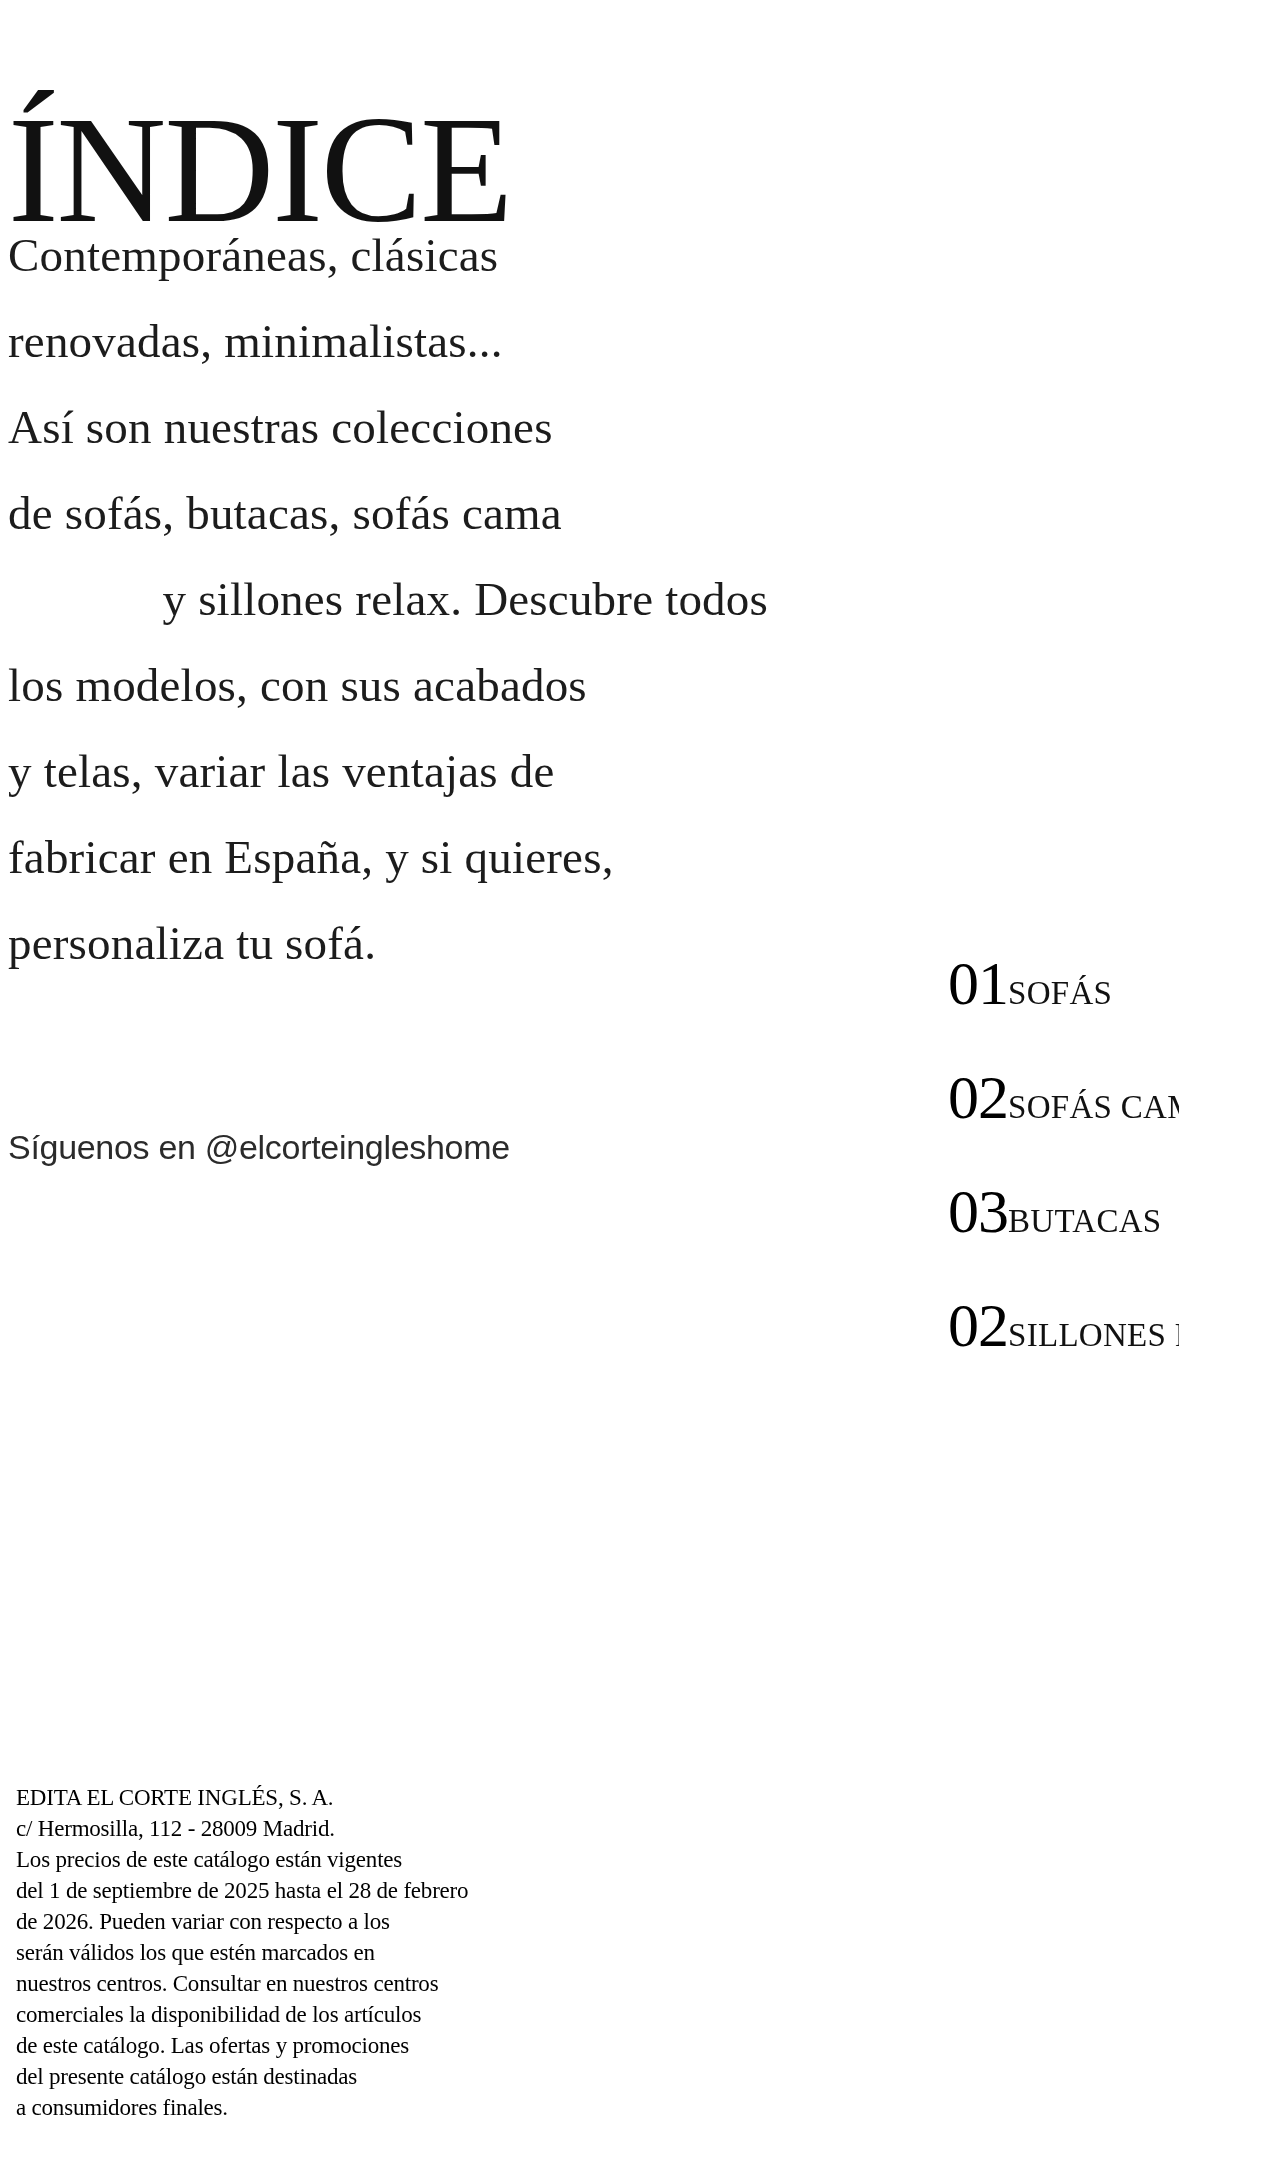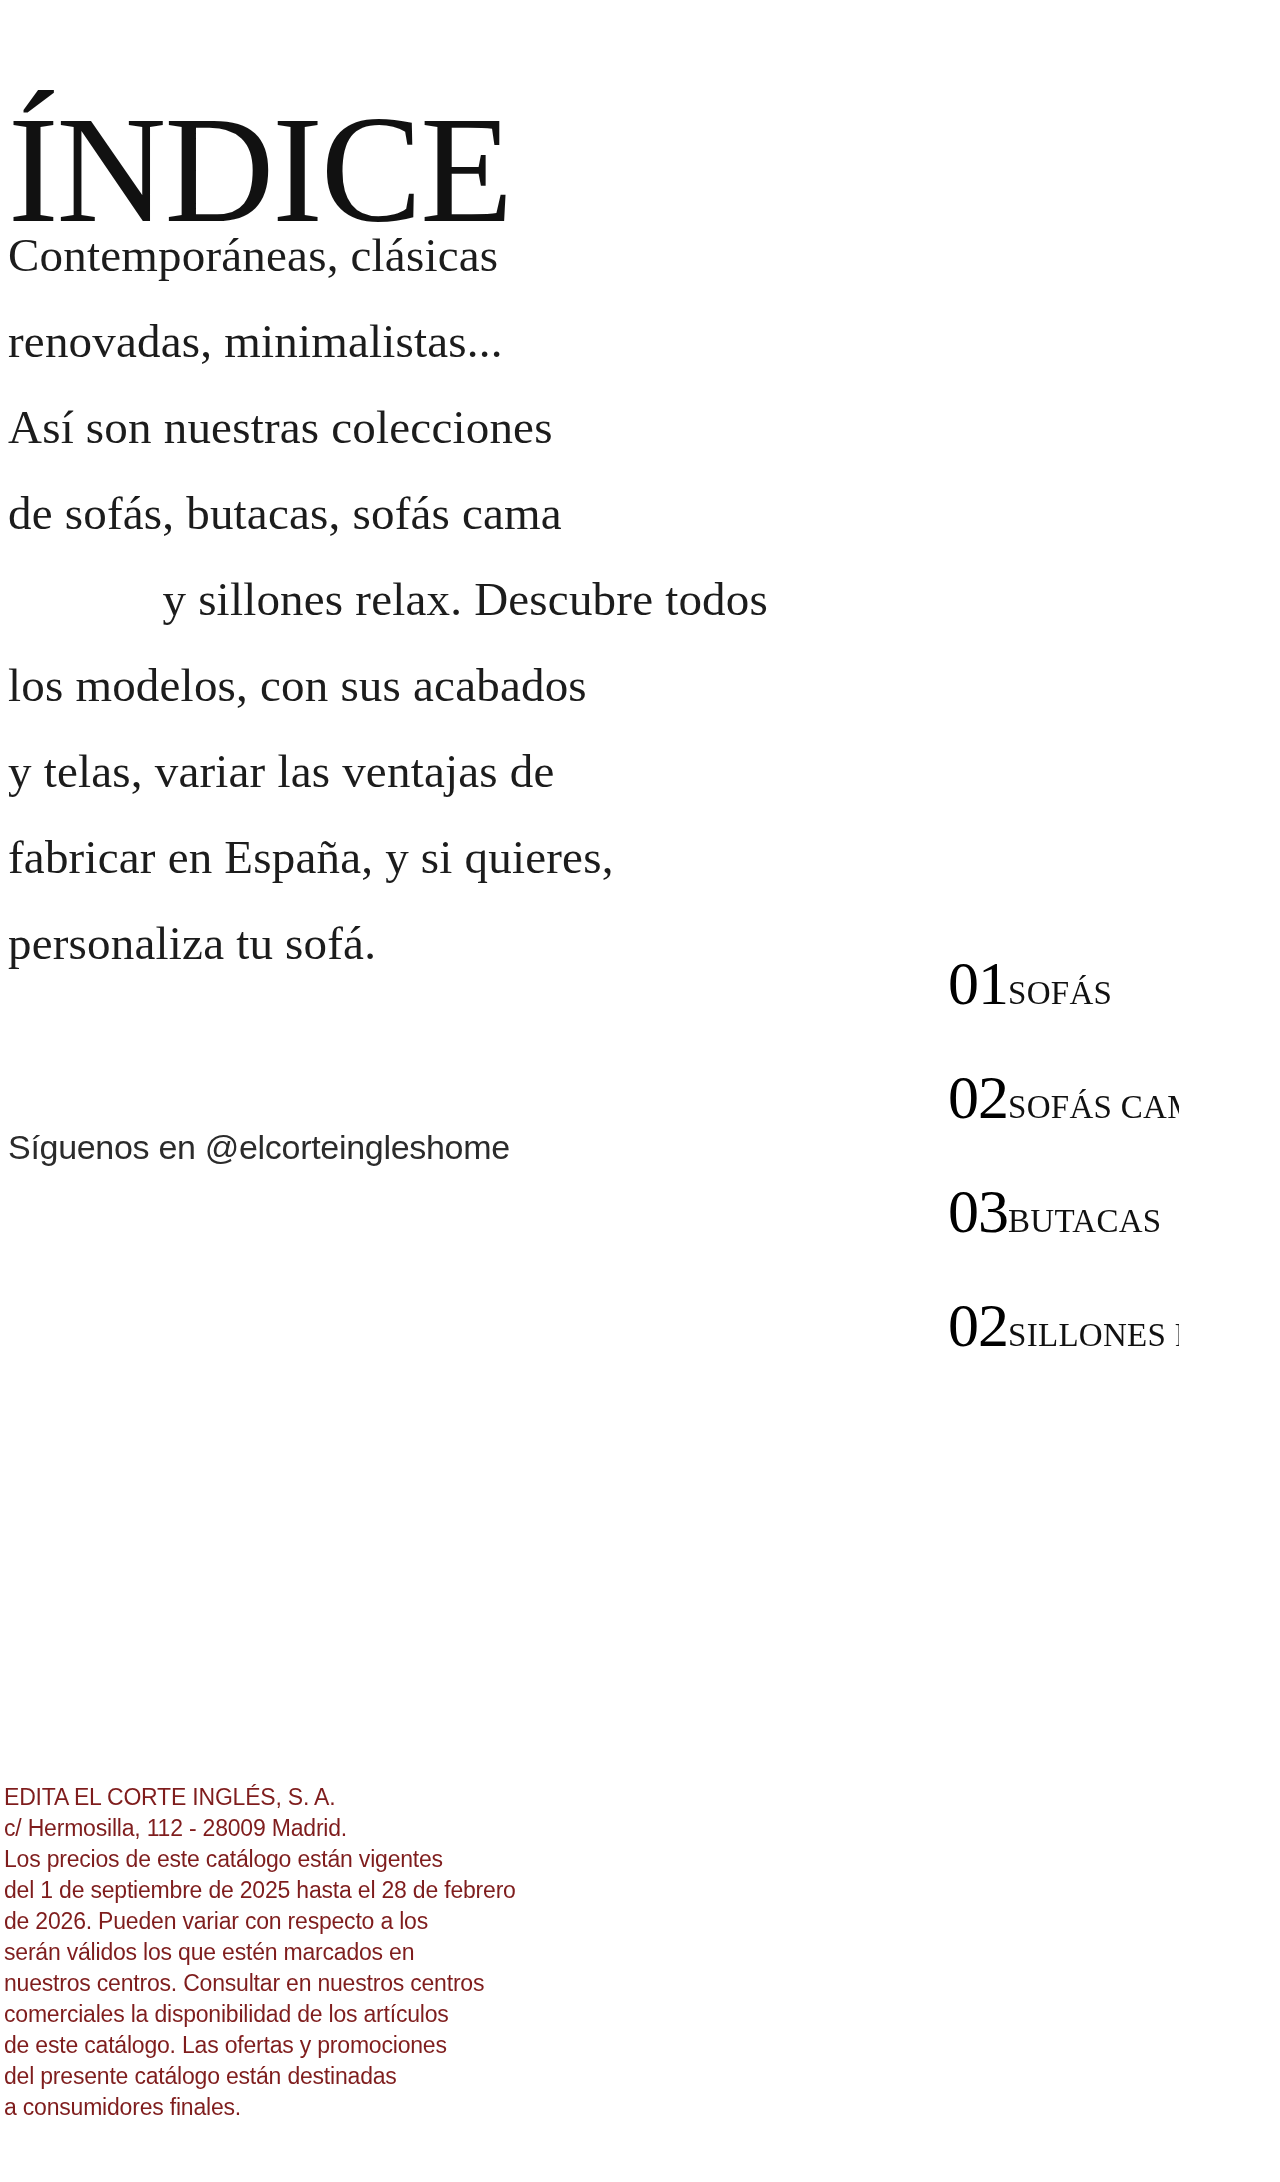--- a/index.html
+++ b/index.html
@@ -82,27 +82,27 @@
     font-size: 33px;
     line-height: 1;
     font-weight: 400;
     color: #111111;
     letter-spacing: 0.3px;
   }
 
   
   .legal {
     position: absolute;
-    left: 4px;
+    left: 16px;
     top: 1782px;
     width: 560px;
-    font-family: Liberation Sans, sans-serif;
+    font-family: Liberation Serif, serif;
     font-size: 23px;
     line-height: 31px;
-    color: #7f1d1d;
+    color: #000000;
     letter-spacing: -0.2px;
   }
   .legal .legal-line {
     display: block;
   }
   .legal .legal-head {
     display: block;
   }
 </style>
 </head>

